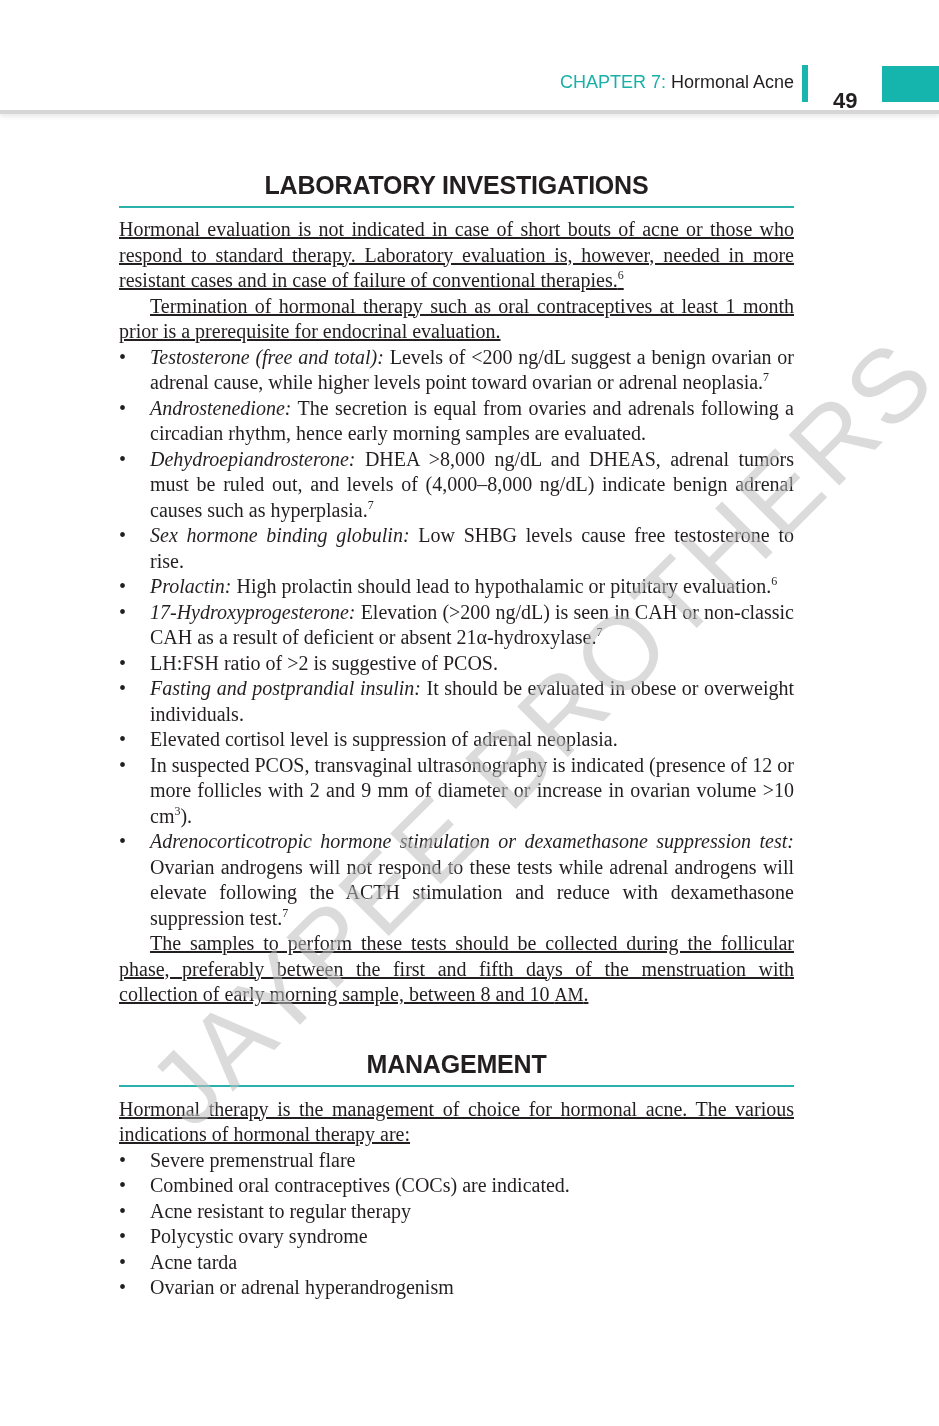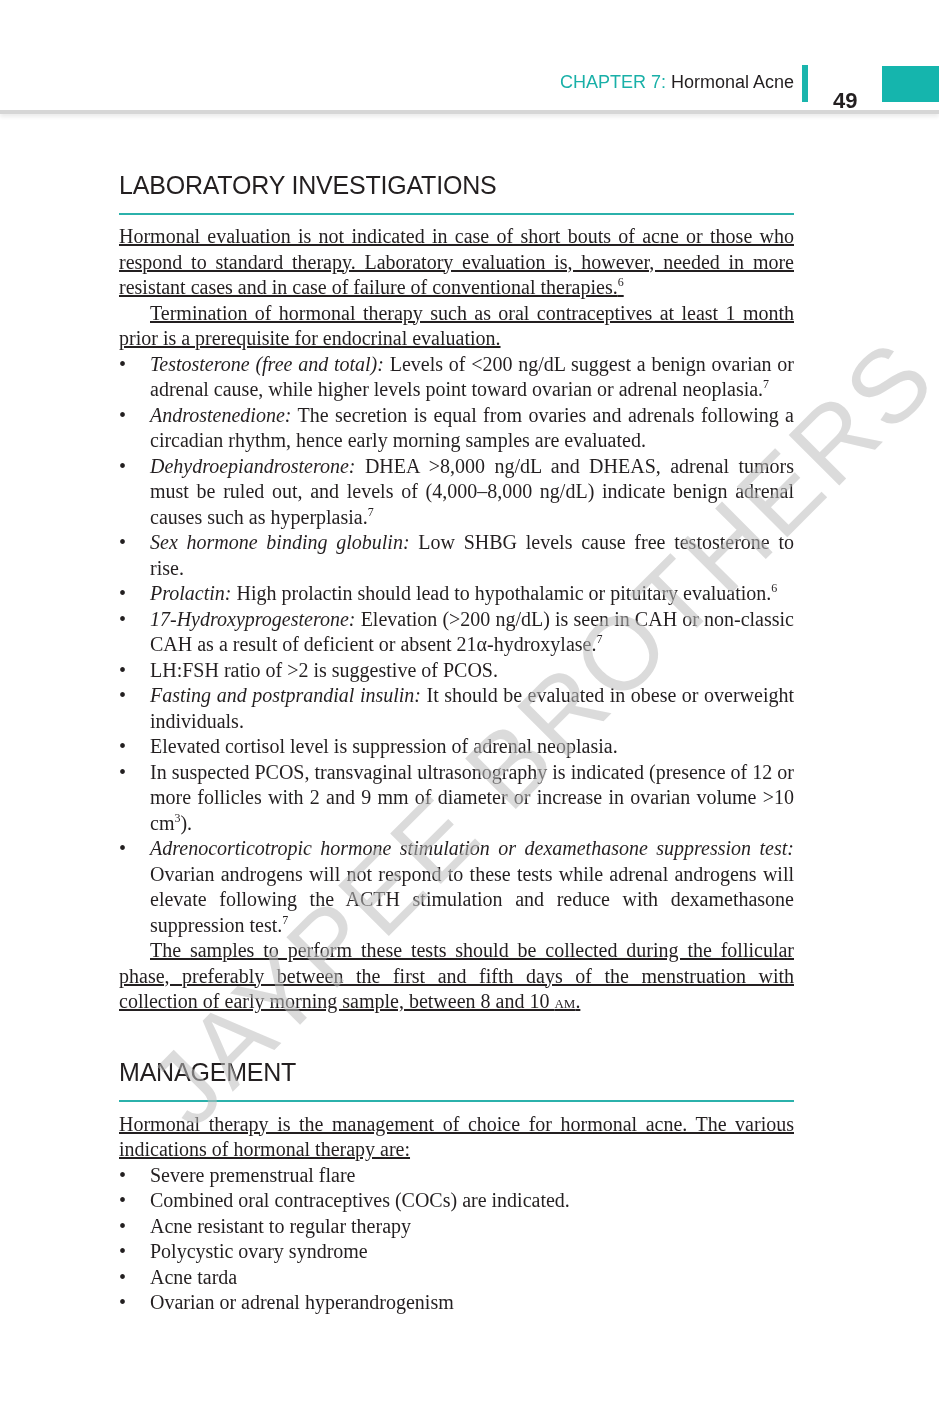--- a/index.html
+++ b/index.html
@@ -29,33 +29,33 @@
   .tab-block {
     position: absolute; left: 882px; top: 66px; width: 57px; height: 36px; background: #15b5ad;
   }
 
   .content {
     position: absolute; left: 119px; top: 170px; width: 675px;
     font-size: 20px; line-height: 25.5px;
   }
   h2 {
     font-family: "Liberation Sans", "DejaVu Sans", sans-serif;
-    font-size: 25px; font-weight: normal; margin: 0; padding: 0 0 13px 0;
+    font-size: 25px; font-weight: bold; margin: 0; padding: 0 0 6px 0;
     letter-spacing: -0.2px; color: #231f20;
-    border-bottom: 2px solid #2bb1ab; line-height: 30px;
+    border-bottom: 2px solid #2bb1ab; line-height: 30px; text-align: center;
   }
   p { margin: 0; text-align: justify; text-decoration: underline; }
   .p-first { margin-top: 9px; }
   .indent { text-indent: 31px; }
   ul { list-style: none; margin: 0; padding: 0; }
   li { position: relative; padding-left: 31px; text-align: justify; }
   li .bullet { position: absolute; left: 0; top: 0; width: 12px; text-align: left; }
   .term { font-style: italic; margin-top: 40px; }
   sup { font-size: 12px; line-height: 0; vertical-align: 0; position: relative; top: -8px; }
-  .sc { font-size: 13px; }
+  .sc { font-size: 18px; }
   .section-2 { margin-top: 40px; }
   .p-second-first { margin-top: 10px; }
 
   .watermark {
     position: absolute; left: 20px; top: 690px; width: 1010px;
     transform: rotate(-45deg); transform-origin: center center;
     font-family: "Liberation Sans", "DejaVu Sans", sans-serif;
     font-size: 104px; letter-spacing: 4px; color: rgba(190,190,190,0.55);
     white-space: nowrap; text-align: center; pointer-events: none; z-index: 5;
   }

